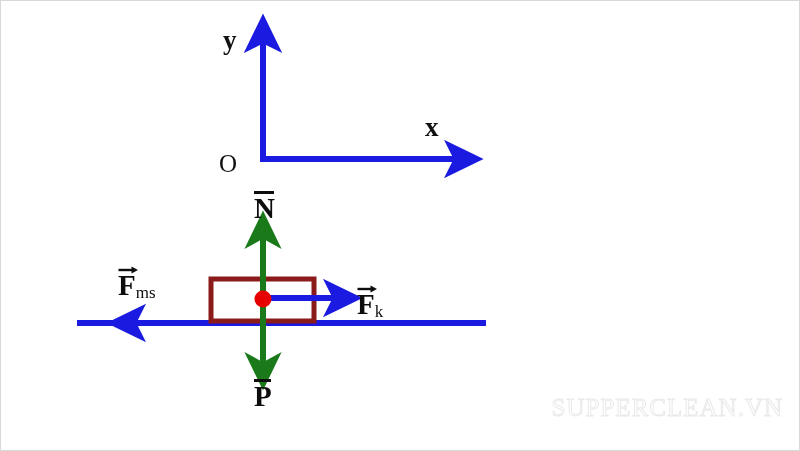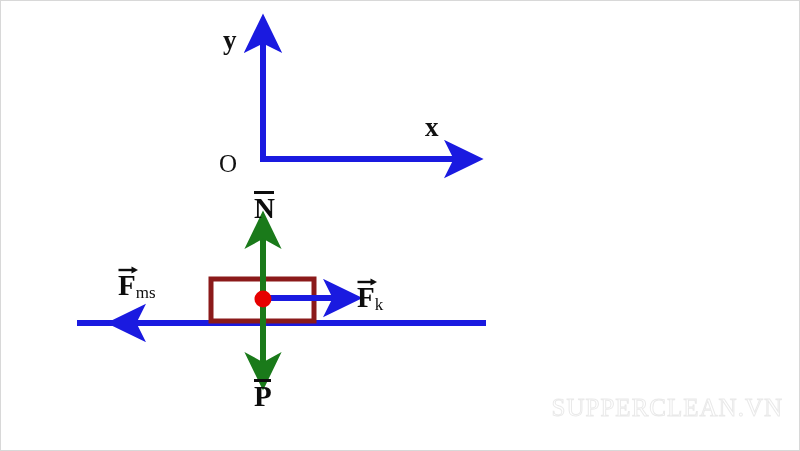--- a/index.html
+++ b/index.html
@@ -151,21 +151,21 @@
     </span>
   </div>
 
   <div class="vec" style="left:253px; top:381px;">
     <span class="stack">
       <span class="bar-top"></span>
       <span class="base">P</span>
     </span>
   </div>
 
-  <div class="vec" style="left:356px; top:282px;">
+  <div class="vec" style="left:356px; top:289px;">
     <span class="stack">
       <svg class="arrow-top" viewBox="0 0 20 9">
         <line x1="0.5" y1="5" x2="15" y2="5" stroke="#0d0d0d" stroke-width="2.4"></line>
         <path d="M20,5 L13.5,1.4 L13.5,8.6 Z" fill="#0d0d0d"></path>
       </svg>
       <span class="base">F</span><span class="sub">k</span>
     </span>
   </div>
 
   <div class="vec" style="left:117px; top:270px;">

